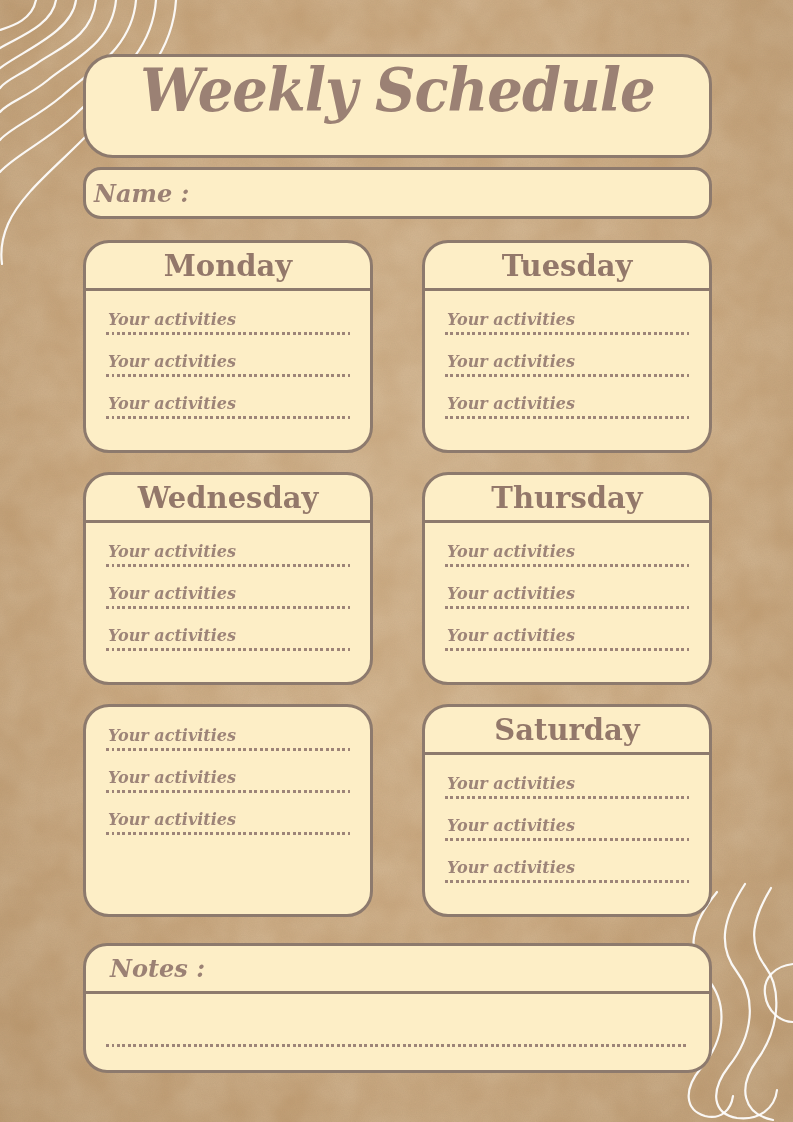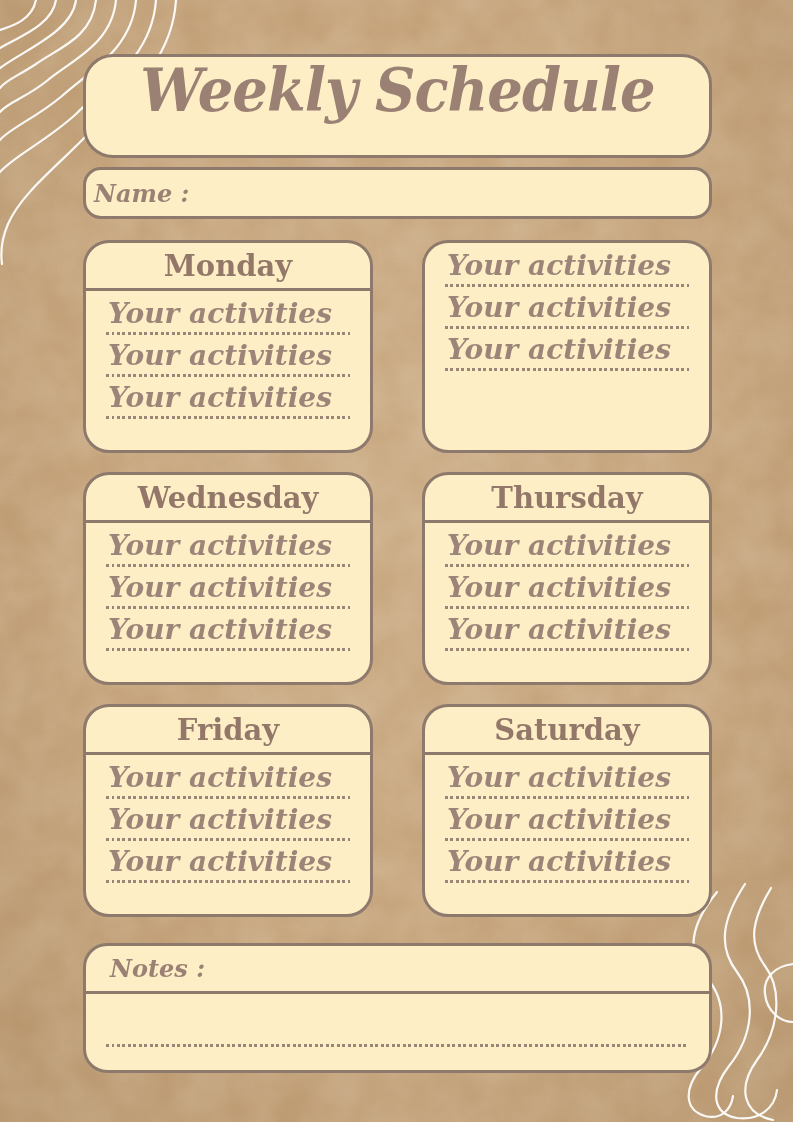--- a/index.html
+++ b/index.html
@@ -37,21 +37,21 @@
 
   .day-card{width:290px;height:213px;border-radius:26px;overflow:hidden;}
   .pos-mon{left:83px;top:240px;} .pos-tue{left:422px;top:240px;}
   .pos-wed{left:83px;top:472px;} .pos-thu{left:422px;top:472px;}
   .pos-fri{left:83px;top:704px;} .pos-sat{left:422px;top:704px;}
   .day-header{height:48px;border-bottom:3.5px solid var(--line);
     display:flex;align-items:center;justify-content:center;}
   .day-header span{font-size:29px;font-weight:bold;color:var(--ink-day);}
   .day-body{padding:2px 20px 0 20px;}
   .activity{height:42px;display:flex;flex-direction:column;justify-content:flex-end;cursor:text;}
-  .activity-label{font-size:28px;font-weight:bold;font-style:italic;color:var(--ink-act);
+  .activity-label{font-size:16px;font-weight:bold;font-style:italic;color:var(--ink-act);
     line-height:1.12;margin:0 0 3px 2px;}
   .dotline{height:3px;background:repeating-linear-gradient(90deg,var(--ink-act) 0 2.6px,transparent 2.6px 5.5px);}
 
   .notes-card{left:83px;top:943px;width:629px;height:130px;border-radius:24px;overflow:hidden;}
   .notes-header{height:48px;border-bottom:3.5px solid var(--line);
     display:flex;align-items:center;padding:0 24px;}
   .notes-body{position:relative;height:75px;cursor:text;}
   .notes-body .dotline{position:absolute;left:20px;right:20px;bottom:22px;}
 </style>
 </head>
@@ -117,20 +117,23 @@
         <div class="dotline"></div>
       </div>
       <div class="activity">
         <div class="activity-label">Your activities</div>
         <div class="dotline"></div>
       </div>
     </div>
   </div>
 
   <div class="panel day-card pos-tue">
+    <div class="day-header">
+      <span>Tuesday</span>
+    </div>
     <div class="day-body">
       <div class="activity">
         <div class="activity-label">Your activities</div>
         <div class="dotline"></div>
       </div>
       <div class="activity">
         <div class="activity-label">Your activities</div>
         <div class="dotline"></div>
       </div>
       <div class="activity">
@@ -174,23 +177,20 @@
         <div class="dotline"></div>
       </div>
       <div class="activity">
         <div class="activity-label">Your activities</div>
         <div class="dotline"></div>
       </div>
     </div>
   </div>
 
   <div class="panel day-card pos-fri">
-    <div class="day-header">
-      <span>Friday</span>
-    </div>
     <div class="day-body">
       <div class="activity">
         <div class="activity-label">Your activities</div>
         <div class="dotline"></div>
       </div>
       <div class="activity">
         <div class="activity-label">Your activities</div>
         <div class="dotline"></div>
       </div>
       <div class="activity">

